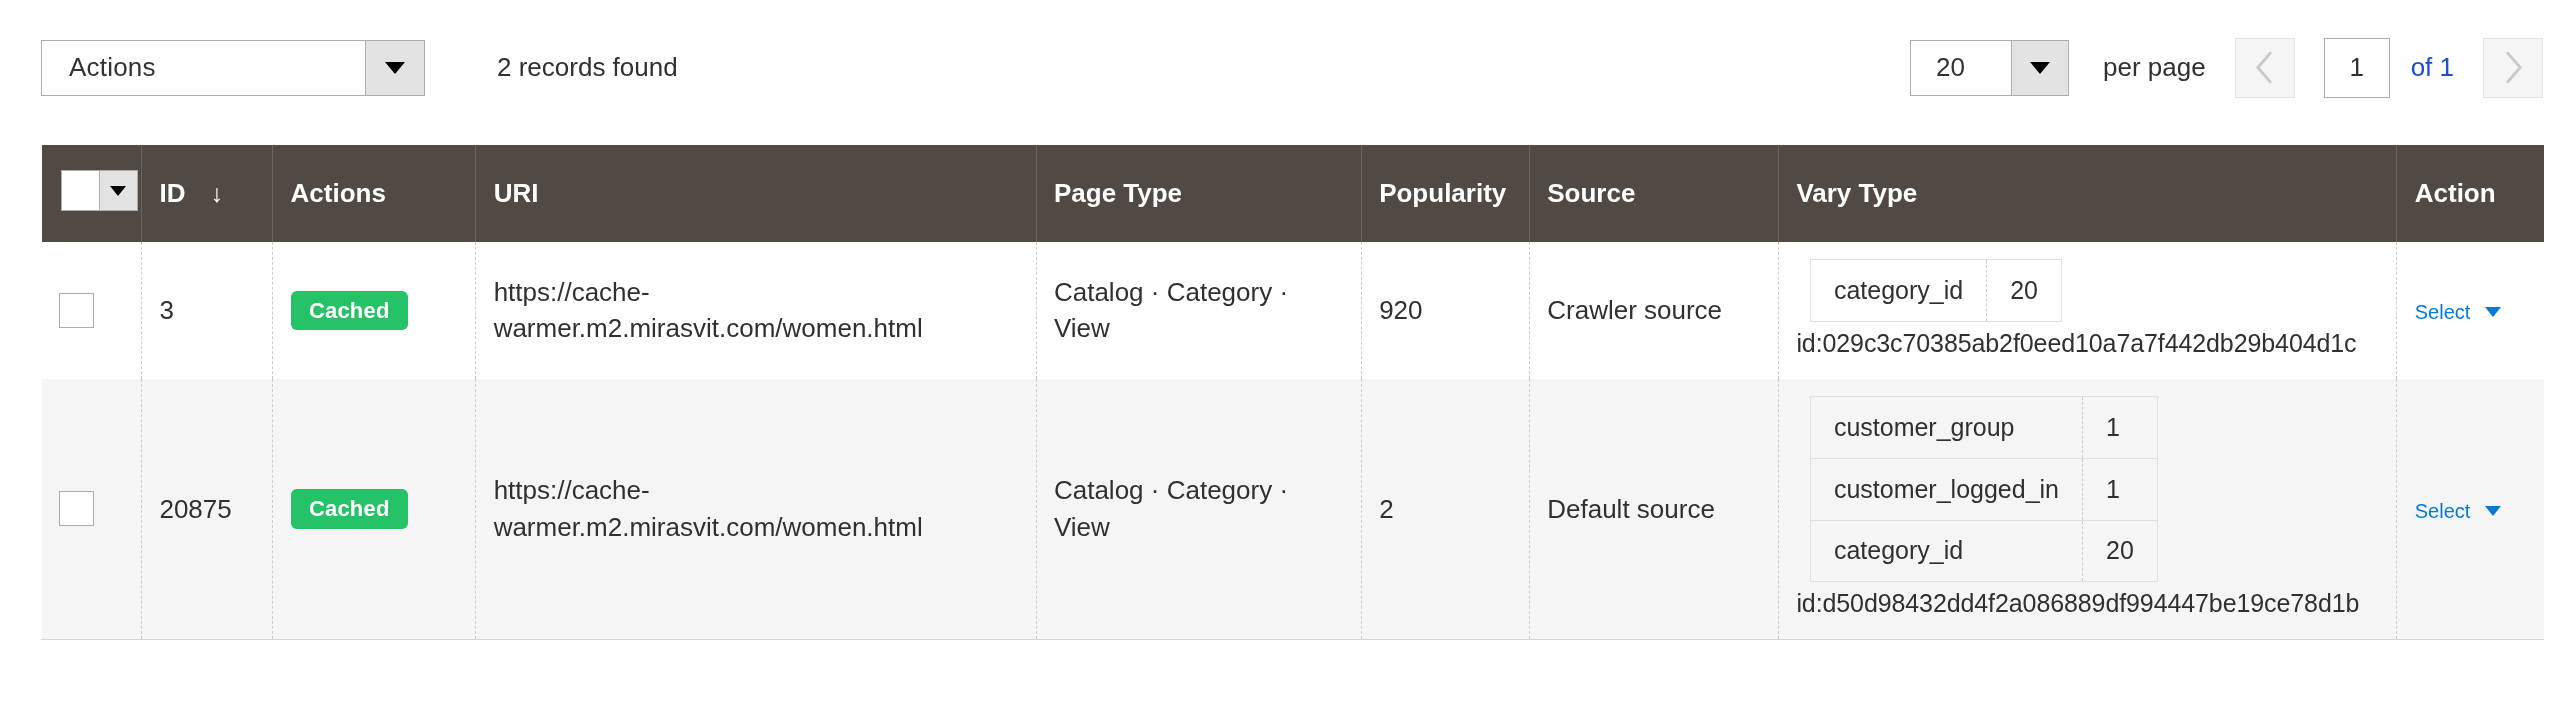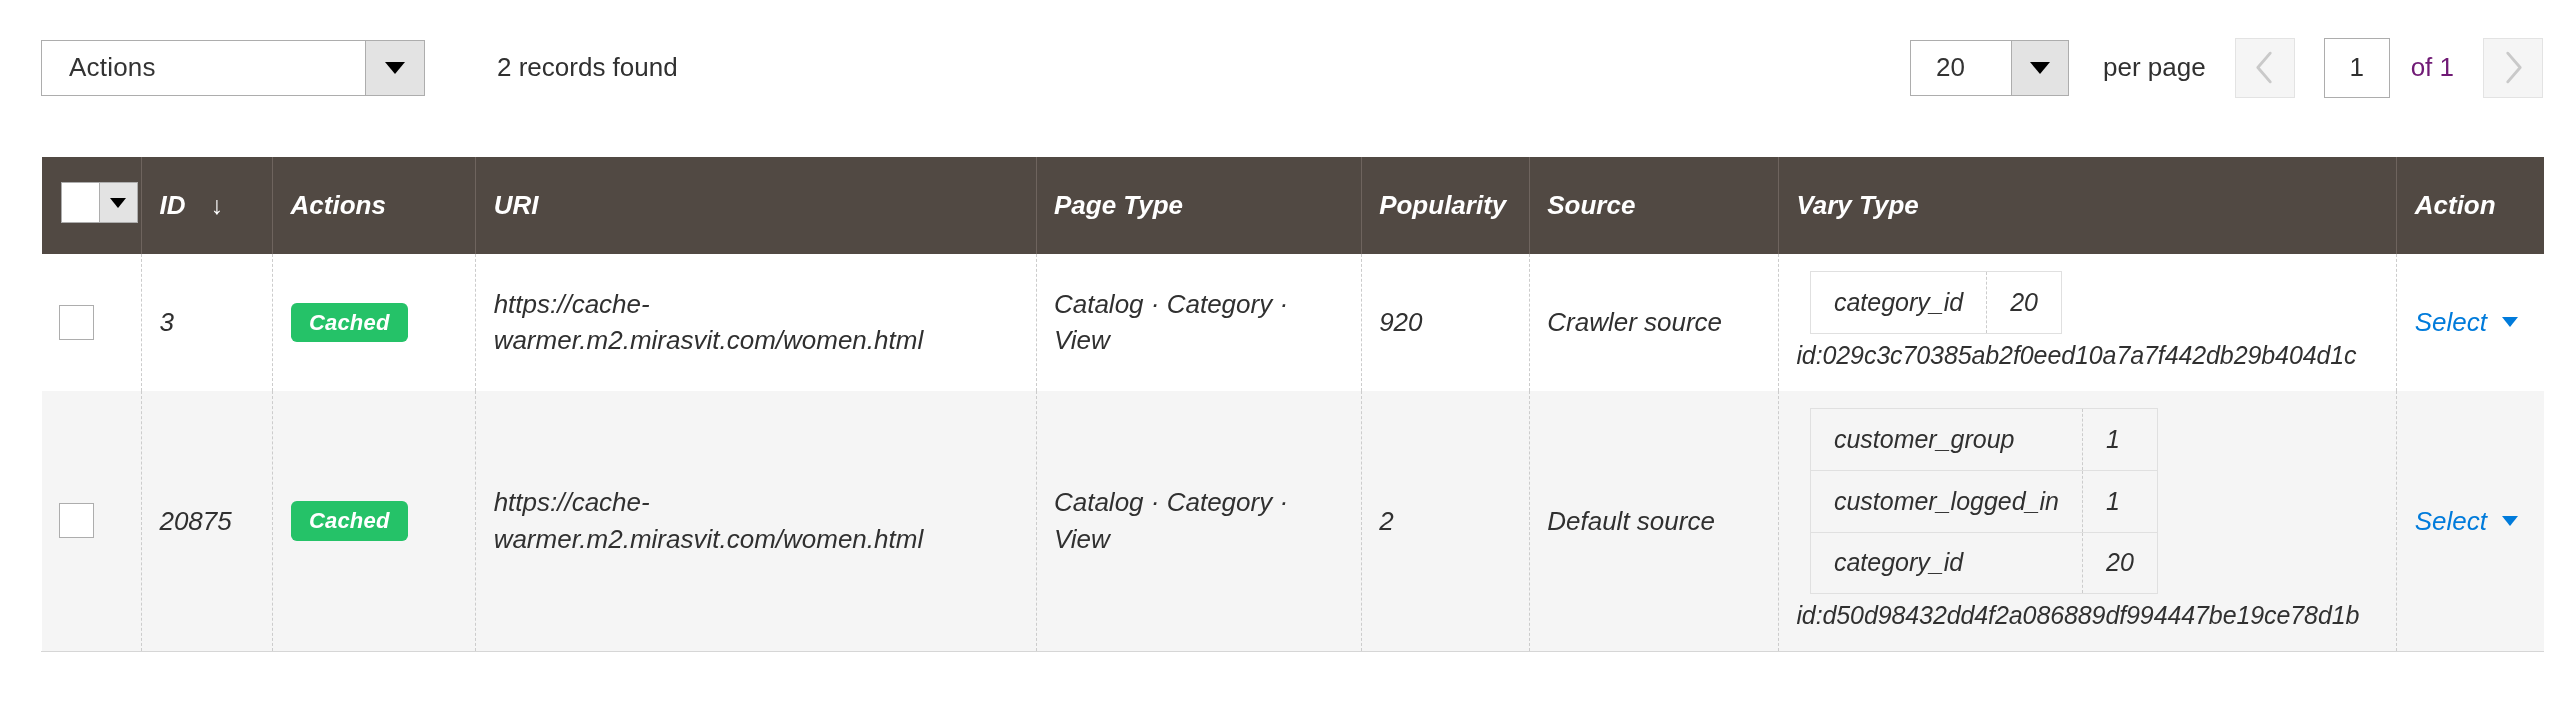--- a/index.html
+++ b/index.html
@@ -138,30 +138,29 @@
     display: flex;
     align-items: center;
     justify-content: center;
     box-sizing: border-box;
     font-size: 26px;
     color: #303030;
   }
   .pg-of {
     margin-left: 21px;
     font-size: 26px;
-    color: #701a75;
+    color: #1d4ed8;
   }
 
   
   .grid-wrap {
     position: absolute;
     left: 41px;
-    top: 157px;
+    top: 145px;
     width: 2503px;
-    font-style: italic;
   }
   table.grid {
     border-collapse: collapse;
     width: 2503px;
     table-layout: fixed;
   }
   table.grid thead th {
     background: #514943;
     color: #ffffff;
     font-size: 26px;
@@ -286,21 +285,21 @@
   .vary-id {
     font-size: 25px;
     color: #303030;
     margin-top: 3.9px;
     white-space: nowrap;
     letter-spacing: -0.1px;
   }
 
   .select-link {
     color: #007bdb;
-    font-size: 26px;
+    font-size: 20px;
     display: inline-flex;
     align-items: center;
     gap: 15px;
     white-space: nowrap;
   }
   .select-link .caret {
     width: 0;
     height: 0;
     border-left: 8.7px solid transparent;
     border-right: 8.7px solid transparent;

